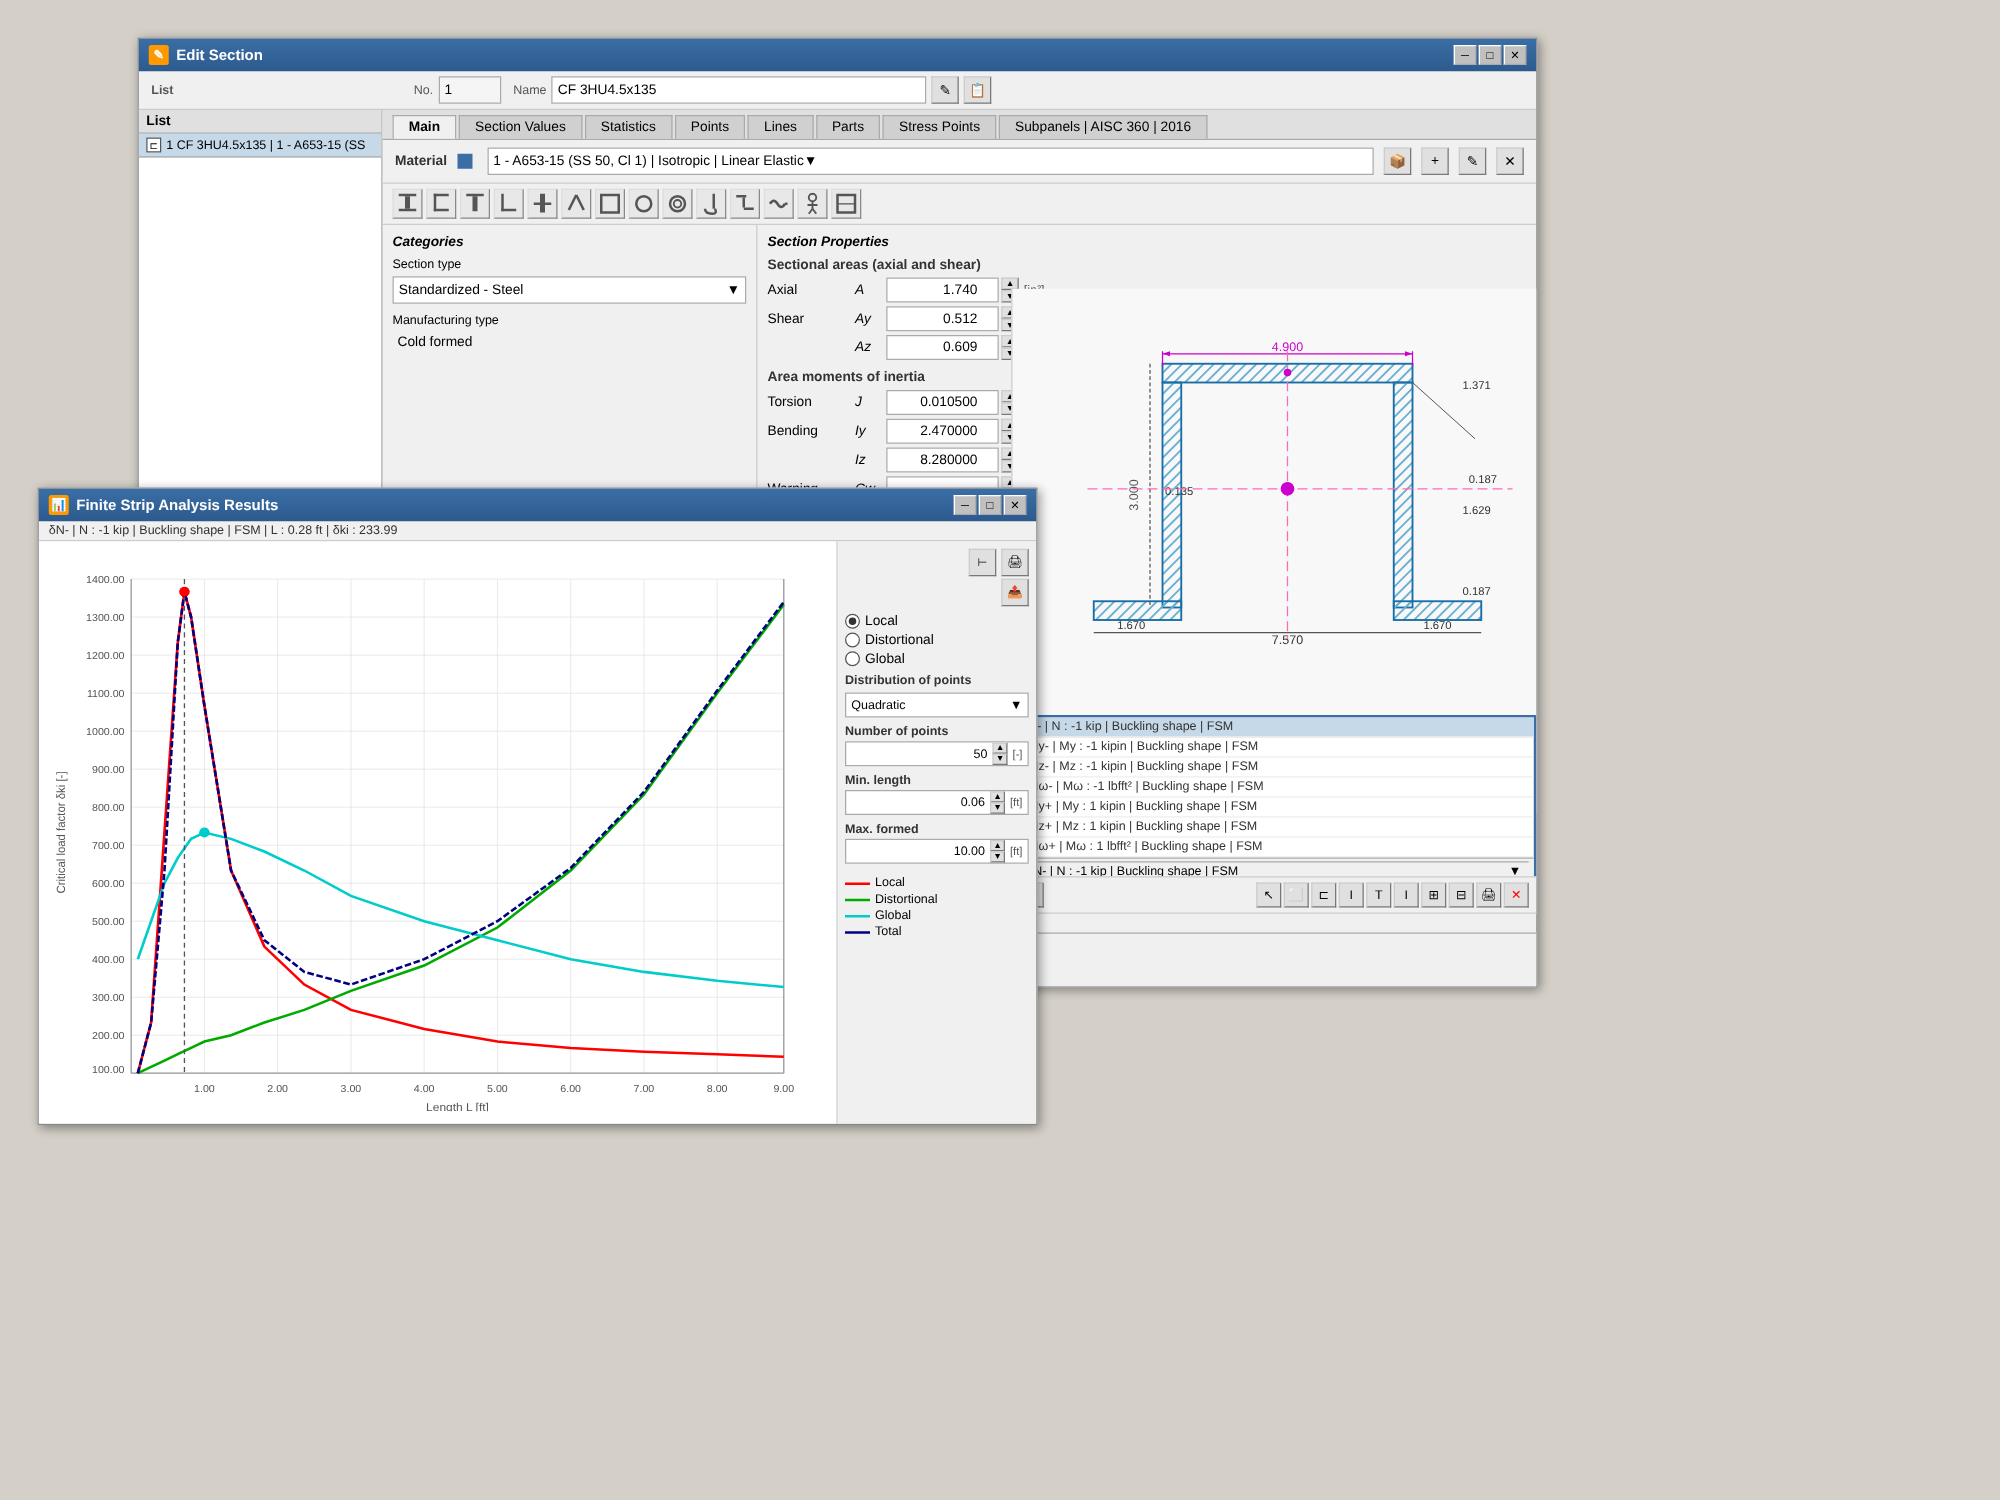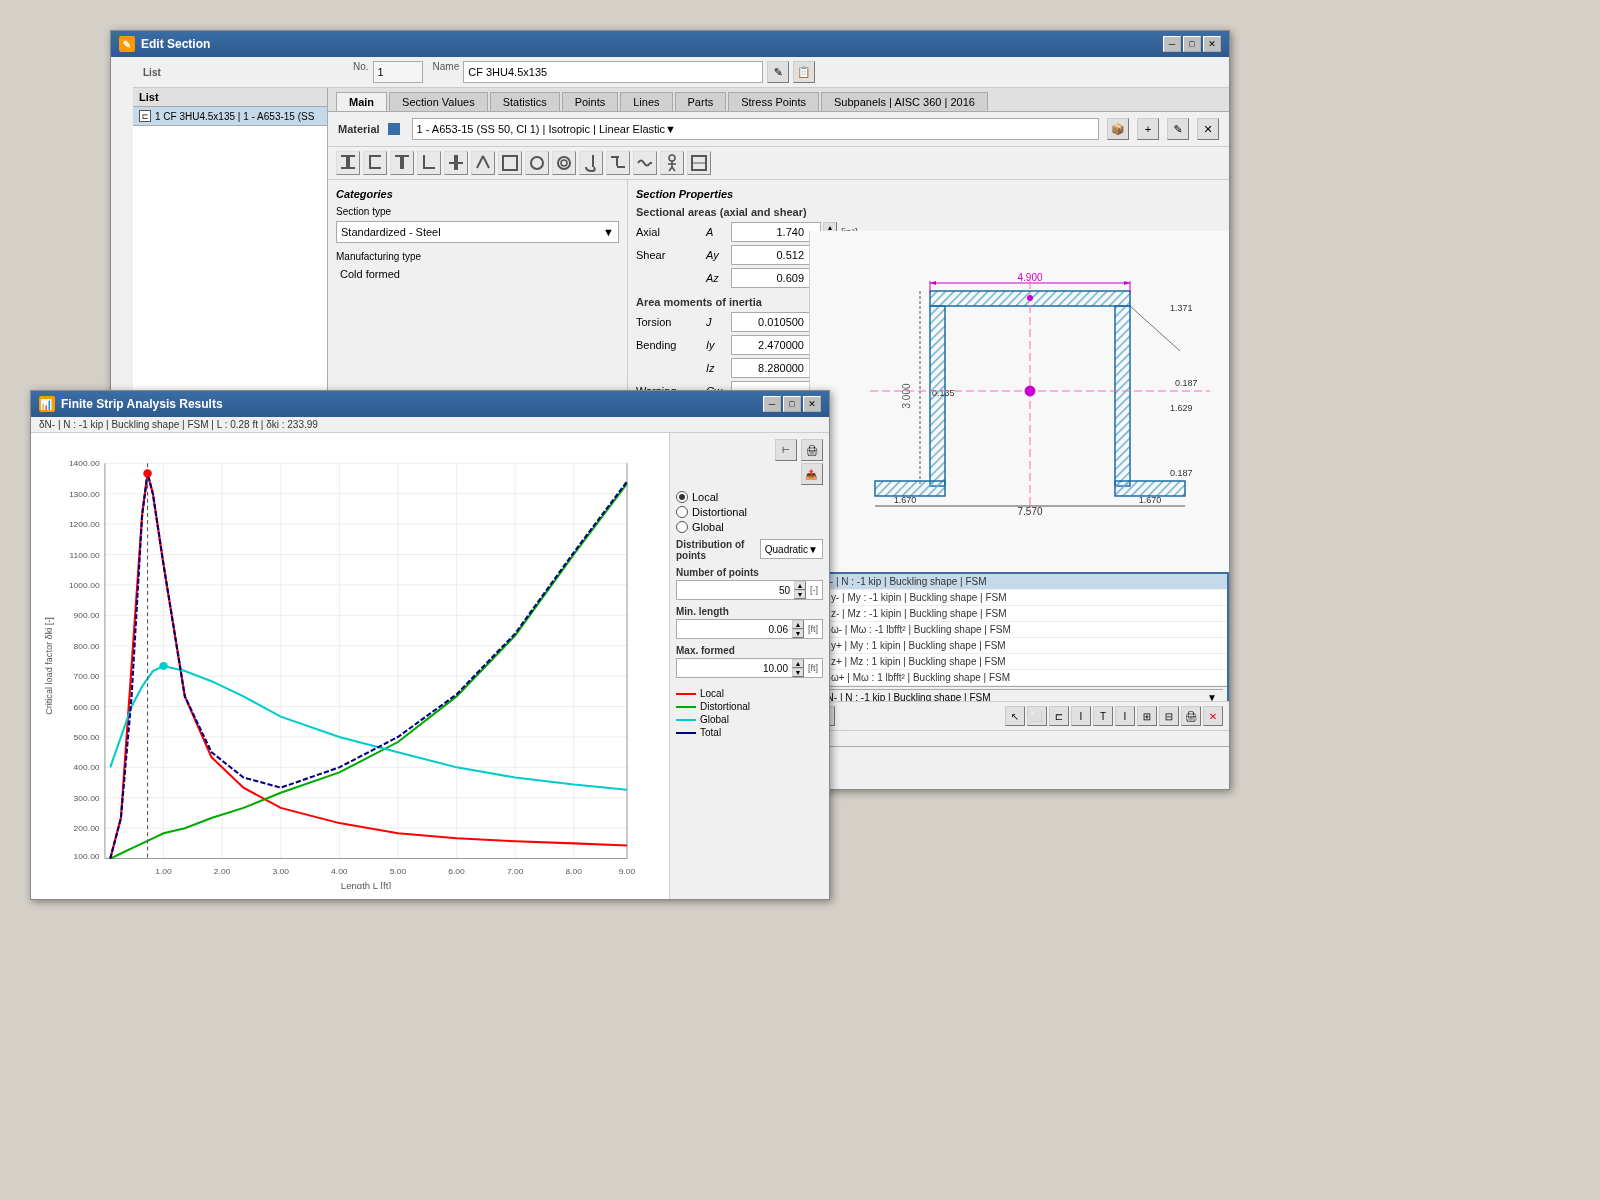--- a/index.html
+++ b/index.html
@@ -65,21 +65,20 @@
       display: flex;
       align-items: center;
       justify-content: center;
       color: #000;
     }
 
     .window-body {
       display: flex;
       flex-direction: column;
       height: calc(100% - 26px);
-      margin-left: 22px;
     }
 
     
     .main-content {
       display: flex;
       flex: 1;
       overflow: hidden;
     }
 
     .left-panel {
@@ -121,21 +120,21 @@
 
     
     .right-area {
       flex: 1;
       display: flex;
       flex-direction: column;
     }
 
     .field-group {
       display: flex;
-      align-items: flex-start;
+      align-items: center;
       gap: 4px;
     }
 
     .field-label {
       font-size: 10px;
       color: #555;
       white-space: nowrap;
     }
 
     .text-field {
@@ -478,21 +477,21 @@
       display: block;
       width: 6px;
       height: 6px;
       background: #333;
       border-radius: 50%;
       margin: 2px;
     }
 
     .dist-group {
       display: flex;
-      flex-direction: row;
+      flex-direction: column;
       gap: 4px;
     }
 
     .dist-label {
       font-size: 10px;
       font-weight: bold;
       color: #333;
     }
 
     .dist-dropdown {

